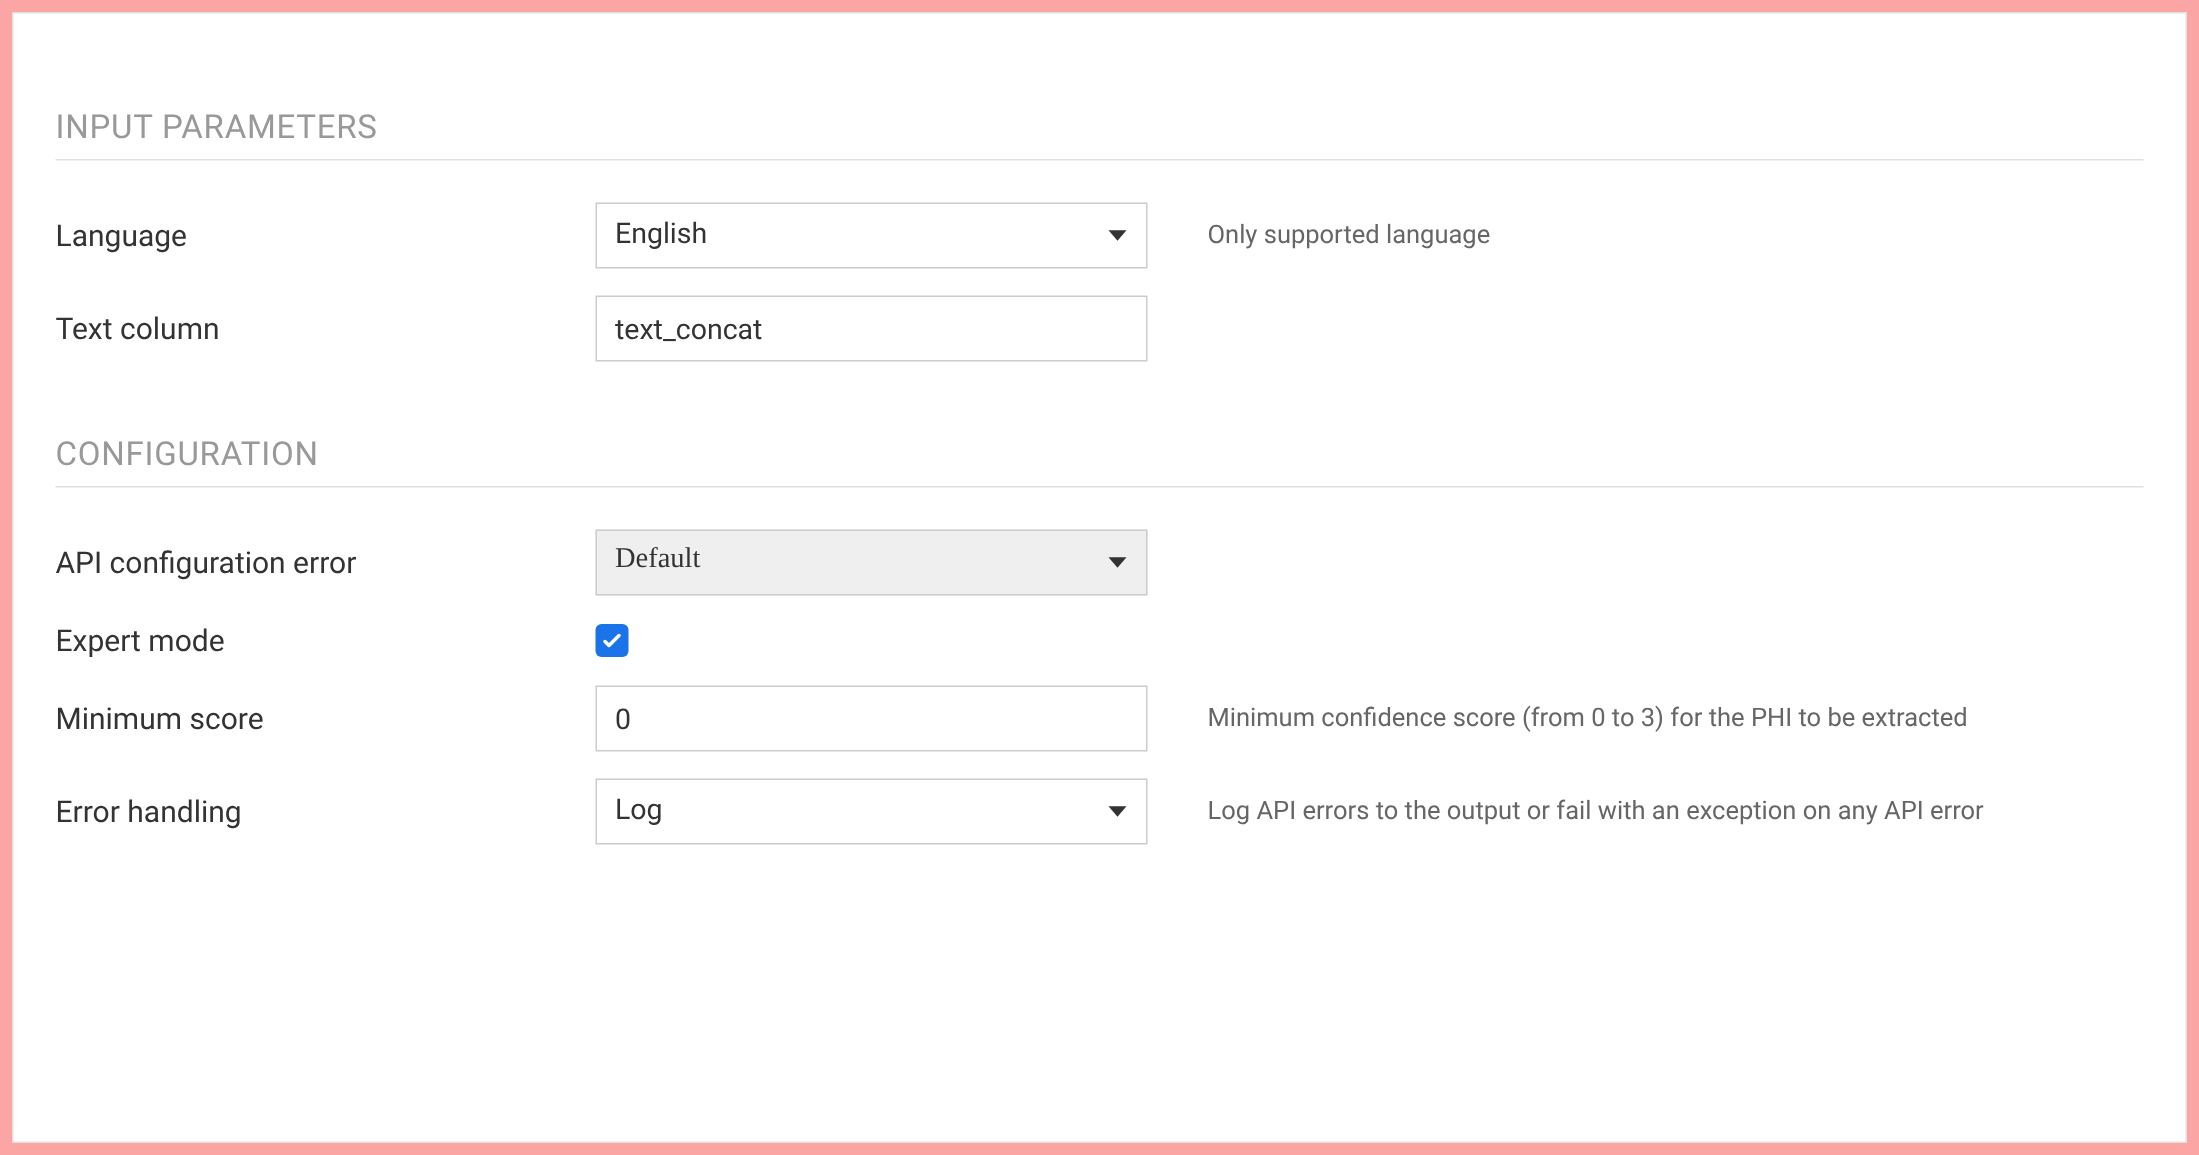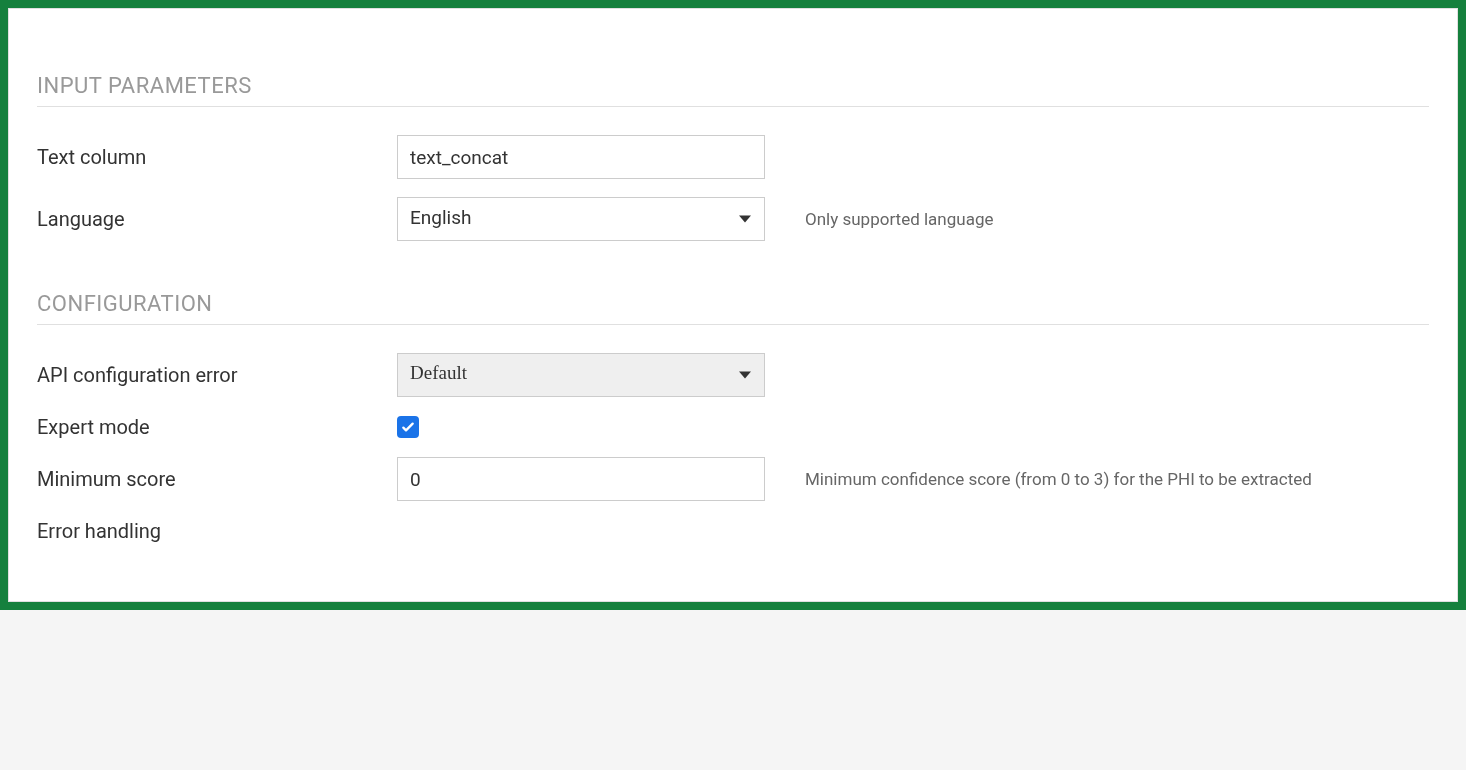--- a/index.html
+++ b/index.html
@@ -6,24 +6,24 @@
       box-sizing: border-box;
       margin: 0;
       padding: 0;
     }
     body {
       font-family: -apple-system, BlinkMacSystemFont, "Segoe UI", Roboto, "Helvetica Neue", Arial, sans-serif;
       background: #f5f5f5;
       padding: 0;
     }
     .outer-container {
-      background: #15803d;
+      background: #fca5a5;
       padding: 8px;
       width: 1466px;
-      height: 610px;
+      height: 770px;
     }
     .panel {
       background: #ffffff;
       border: 1px solid #e0e0e0;
       width: 100%;
       height: 100%;
       padding: 40px 28px 28px 28px;
     }
     .section-title {
       font-size: 22px;
@@ -120,34 +120,34 @@
   </style>
 </head>
 <body>
 
 <div class="outer-container">
   <div class="panel">
 
     <h2 class="section-title">INPUT PARAMETERS</h2>
 
     <div class="form-row">
-      <label class="form-label">Text column</label>
-      <div class="form-control-wrap">
-        <input type="text" class="text-input" value="text_concat" style="">
-      </div>
-    </div>
-
-    <div class="form-row">
       <label class="form-label">Language</label>
       <div class="form-control-wrap">
         <div class="select-wrap">
           <div class="select-input">English</div>
           <div class="select-caret"></div>
         </div>
         <span class="help-text">Only supported language</span>
+      </div>
+    </div>
+
+    <div class="form-row">
+      <label class="form-label">Text column</label>
+      <div class="form-control-wrap">
+        <input type="text" class="text-input" value="text_concat" style="">
       </div>
     </div>
 
     <h2 class="section-title">CONFIGURATION</h2>
 
     <div class="form-row">
       <label class="form-label">API configuration error</label>
       <div class="form-control-wrap">
         <div class="select-wrap">
           <div class="select-input grey-bg">Default</div>
@@ -171,16 +171,23 @@
     <div class="form-row">
       <label class="form-label">Minimum score</label>
       <div class="form-control-wrap">
         <input type="text" class="text-input" value="0" style="">
         <span class="help-text">Minimum confidence score (from 0 to 3) for the PHI to be extracted</span>
       </div>
     </div>
 
     <div class="form-row">
       <label class="form-label">Error handling</label>
+      <div class="form-control-wrap">
+        <div class="select-wrap">
+          <div class="select-input">Log</div>
+          <div class="select-caret"></div>
+        </div>
+        <span class="help-text">Log API errors to the output or fail with an exception on any API error</span>
+      </div>
     </div>
 
   </div>
 </div>
 
 </body></html>

